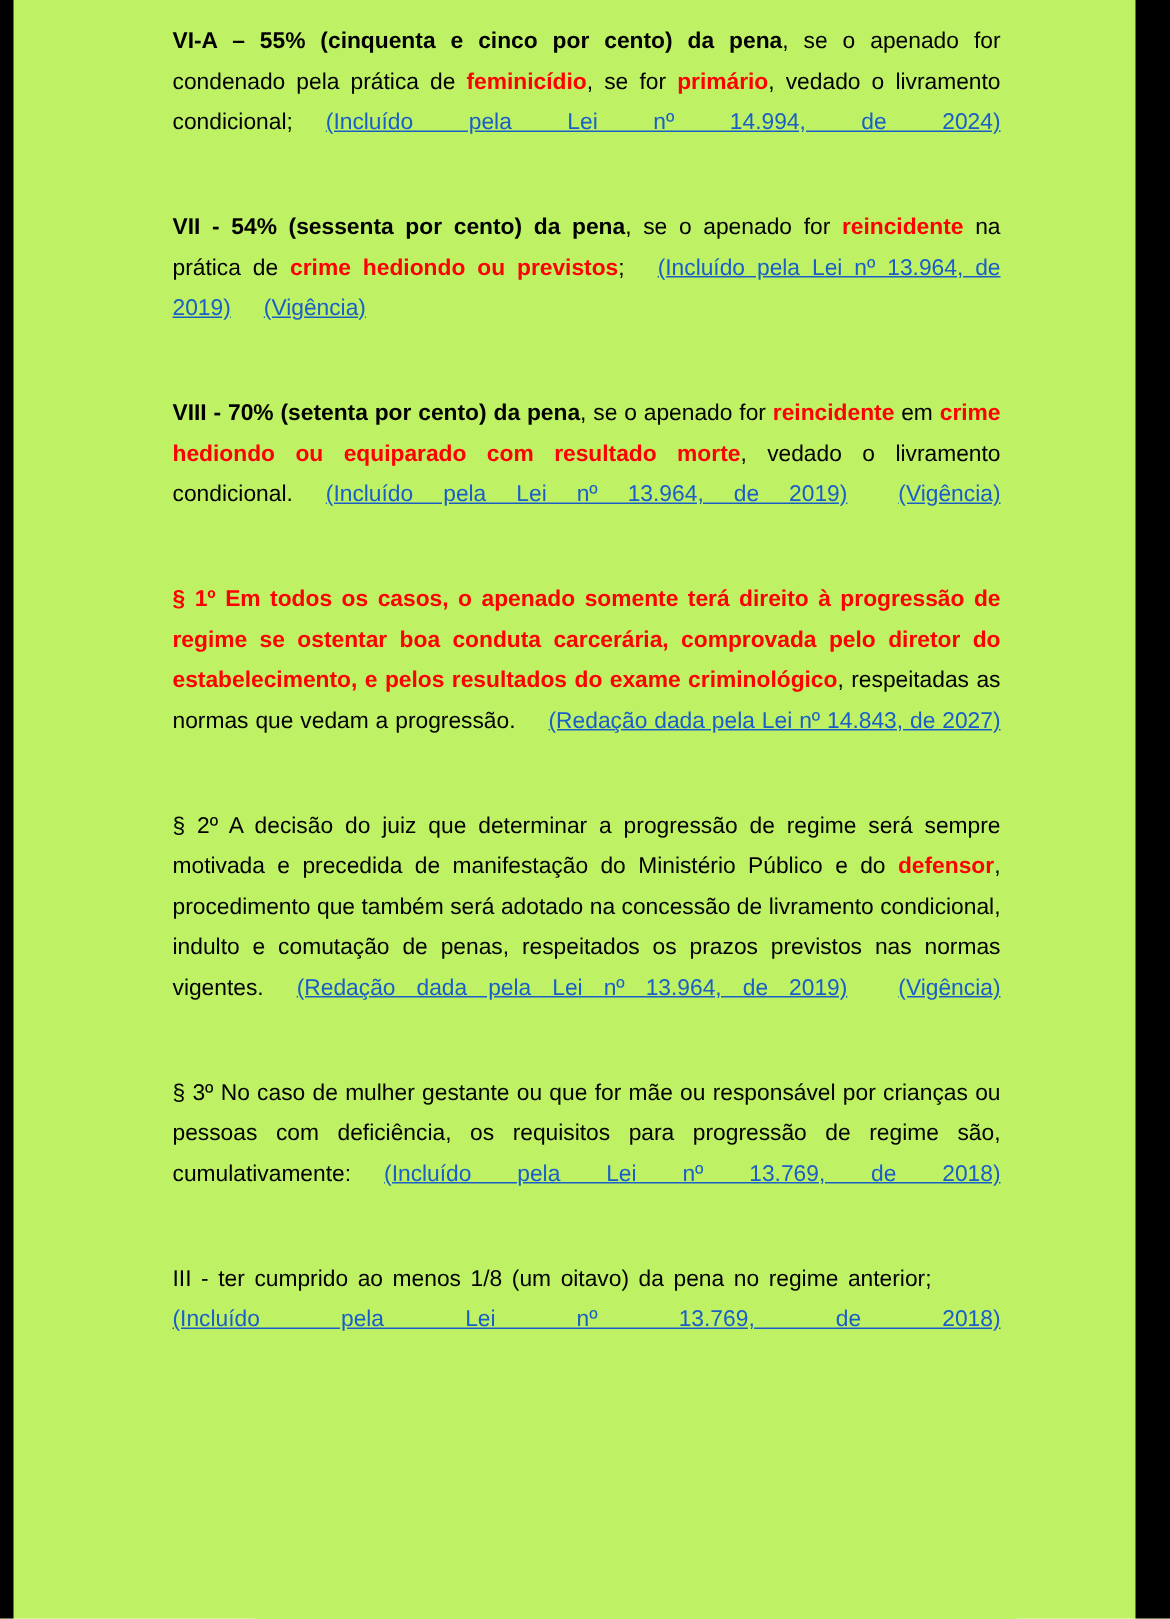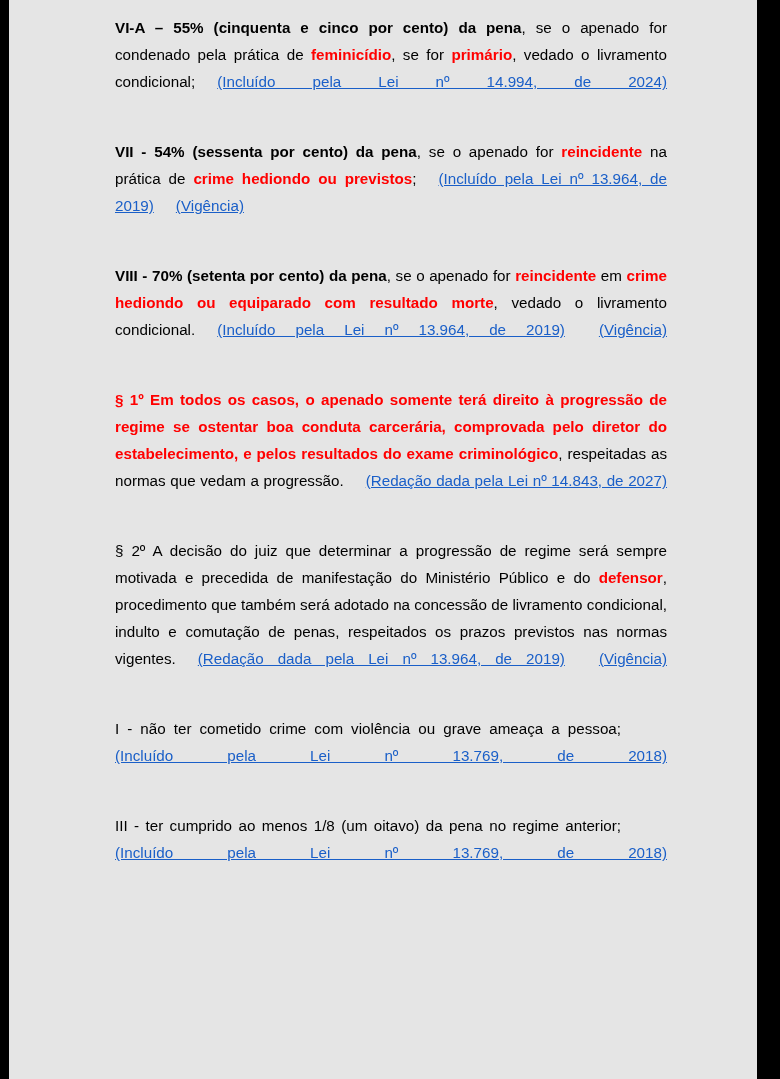--- a/index.html
+++ b/index.html
@@ -11,21 +11,21 @@
     width: 780px;
     height: 1079px;
     overflow: hidden;
     font-family: "Liberation Sans", sans-serif;
   }
 
   .page {
     position: relative;
     width: 780px;
     height: 1079px;
-    background: #e5e5e5;
+    background: #bef264;
     box-sizing: border-box;
   }
 
   
   .frame-bar {
     position: absolute;
     top: 0;
     width: 9px;
     height: 1079px;
     background: #000000;
@@ -87,20 +87,20 @@
     <p class="para"><span class="b">VI-A – 55% (cinquenta e cinco por cento) da pena</span><span>, se o apenado for condenado pela prática de </span><span class="redb">feminicídio</span><span>, se for </span><span class="redb">primário</span><span>, vedado o livramento condicional;</span><span class="gap"></span><a class="lnk">(Incluído pela Lei nº 14.994, de 2024)</a></p>
 
     <p class="para"><span class="b">VII - 54% (sessenta por cento) da pena</span><span>, se o apenado for </span><span class="redb">reincidente</span><span> na prática de </span><span class="redb">crime hediondo ou previstos</span><span>;</span><span class="gap"></span><a class="lnk">(Incluído pela Lei nº 13.964, de 2019)</a><span class="gap"></span><a class="lnk">(Vigência)</a></p>
 
     <p class="para"><span class="b">VIII - 70% (setenta por cento) da pena</span><span>, se o apenado for </span><span class="redb">reincidente</span><span> em </span><span class="redb">crime hediondo ou equiparado com resultado morte</span><span>, vedado o livramento condicional.</span><span class="gap"></span><a class="lnk">(Incluído pela Lei nº 13.964, de 2019)</a><span class="gap2"></span><a class="lnk">(Vigência)</a></p>
 
     <p class="para"><span class="redb">§ 1º Em todos os casos, o apenado somente terá direito à progressão de regime se ostentar boa conduta carcerária, comprovada pelo diretor do estabelecimento, e pelos resultados do exame criminológico</span><span>, respeitadas as normas que vedam a progressão.</span><span class="gap"></span><a class="lnk">(Redação dada pela Lei nº 14.843, de 2027)</a></p>
 
     <p class="para"><span>§ 2º A decisão do juiz que determinar a progressão de regime será sempre motivada e precedida de manifestação do Ministério Público e do </span><span class="redb">defensor</span><span>, procedimento que também será adotado na concessão de livramento condicional, indulto e comutação de penas, respeitados os prazos previstos nas normas vigentes.</span><span class="gap"></span><a class="lnk">(Redação dada pela Lei nº 13.964, de 2019)</a><span class="gap2"></span><a class="lnk">(Vigência)</a></p>
 
+    <p class="para"><span>§ 3º No caso de mulher gestante ou que for mãe ou responsável por crianças ou pessoas com deficiência, os requisitos para progressão de regime são, cumulativamente:</span><span class="gap"></span><a class="lnk">(Incluído pela Lei nº 13.769, de 2018)</a></p>
 
-    <p class="para"><span>I - não ter cometido crime com violência ou grave ameaça a pessoa;</span><span class="gap3"></span><a class="lnk">(Incluído pela Lei nº 13.769, de 2018)</a></p>
 
 
     <p class="para"><span>III - ter cumprido ao menos 1/8 (um oitavo) da pena no regime anterior;</span><span class="gap3"></span><a class="lnk">(Incluído pela Lei nº 13.769, de 2018)</a></p>
 
   </div>
 </div>
 
 </body></html>

